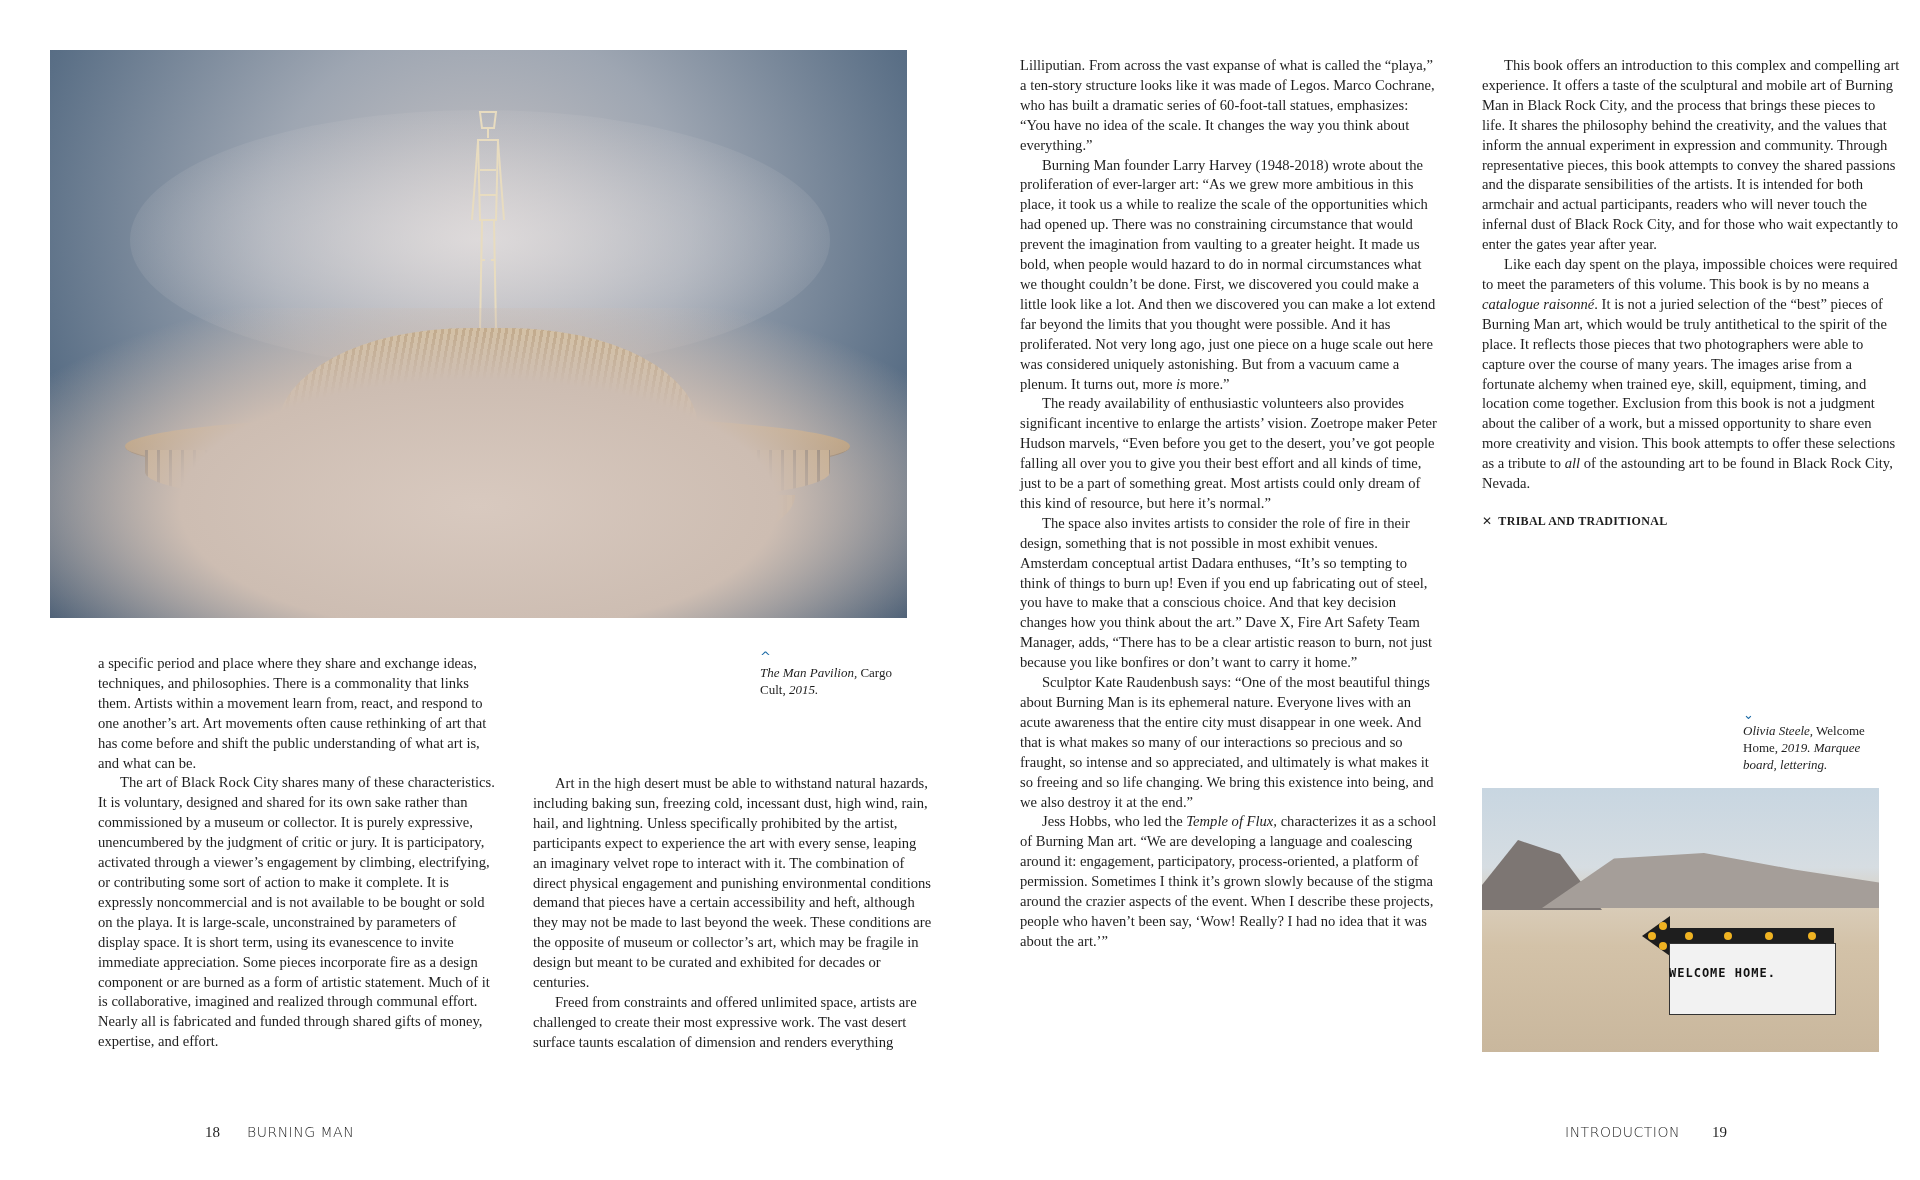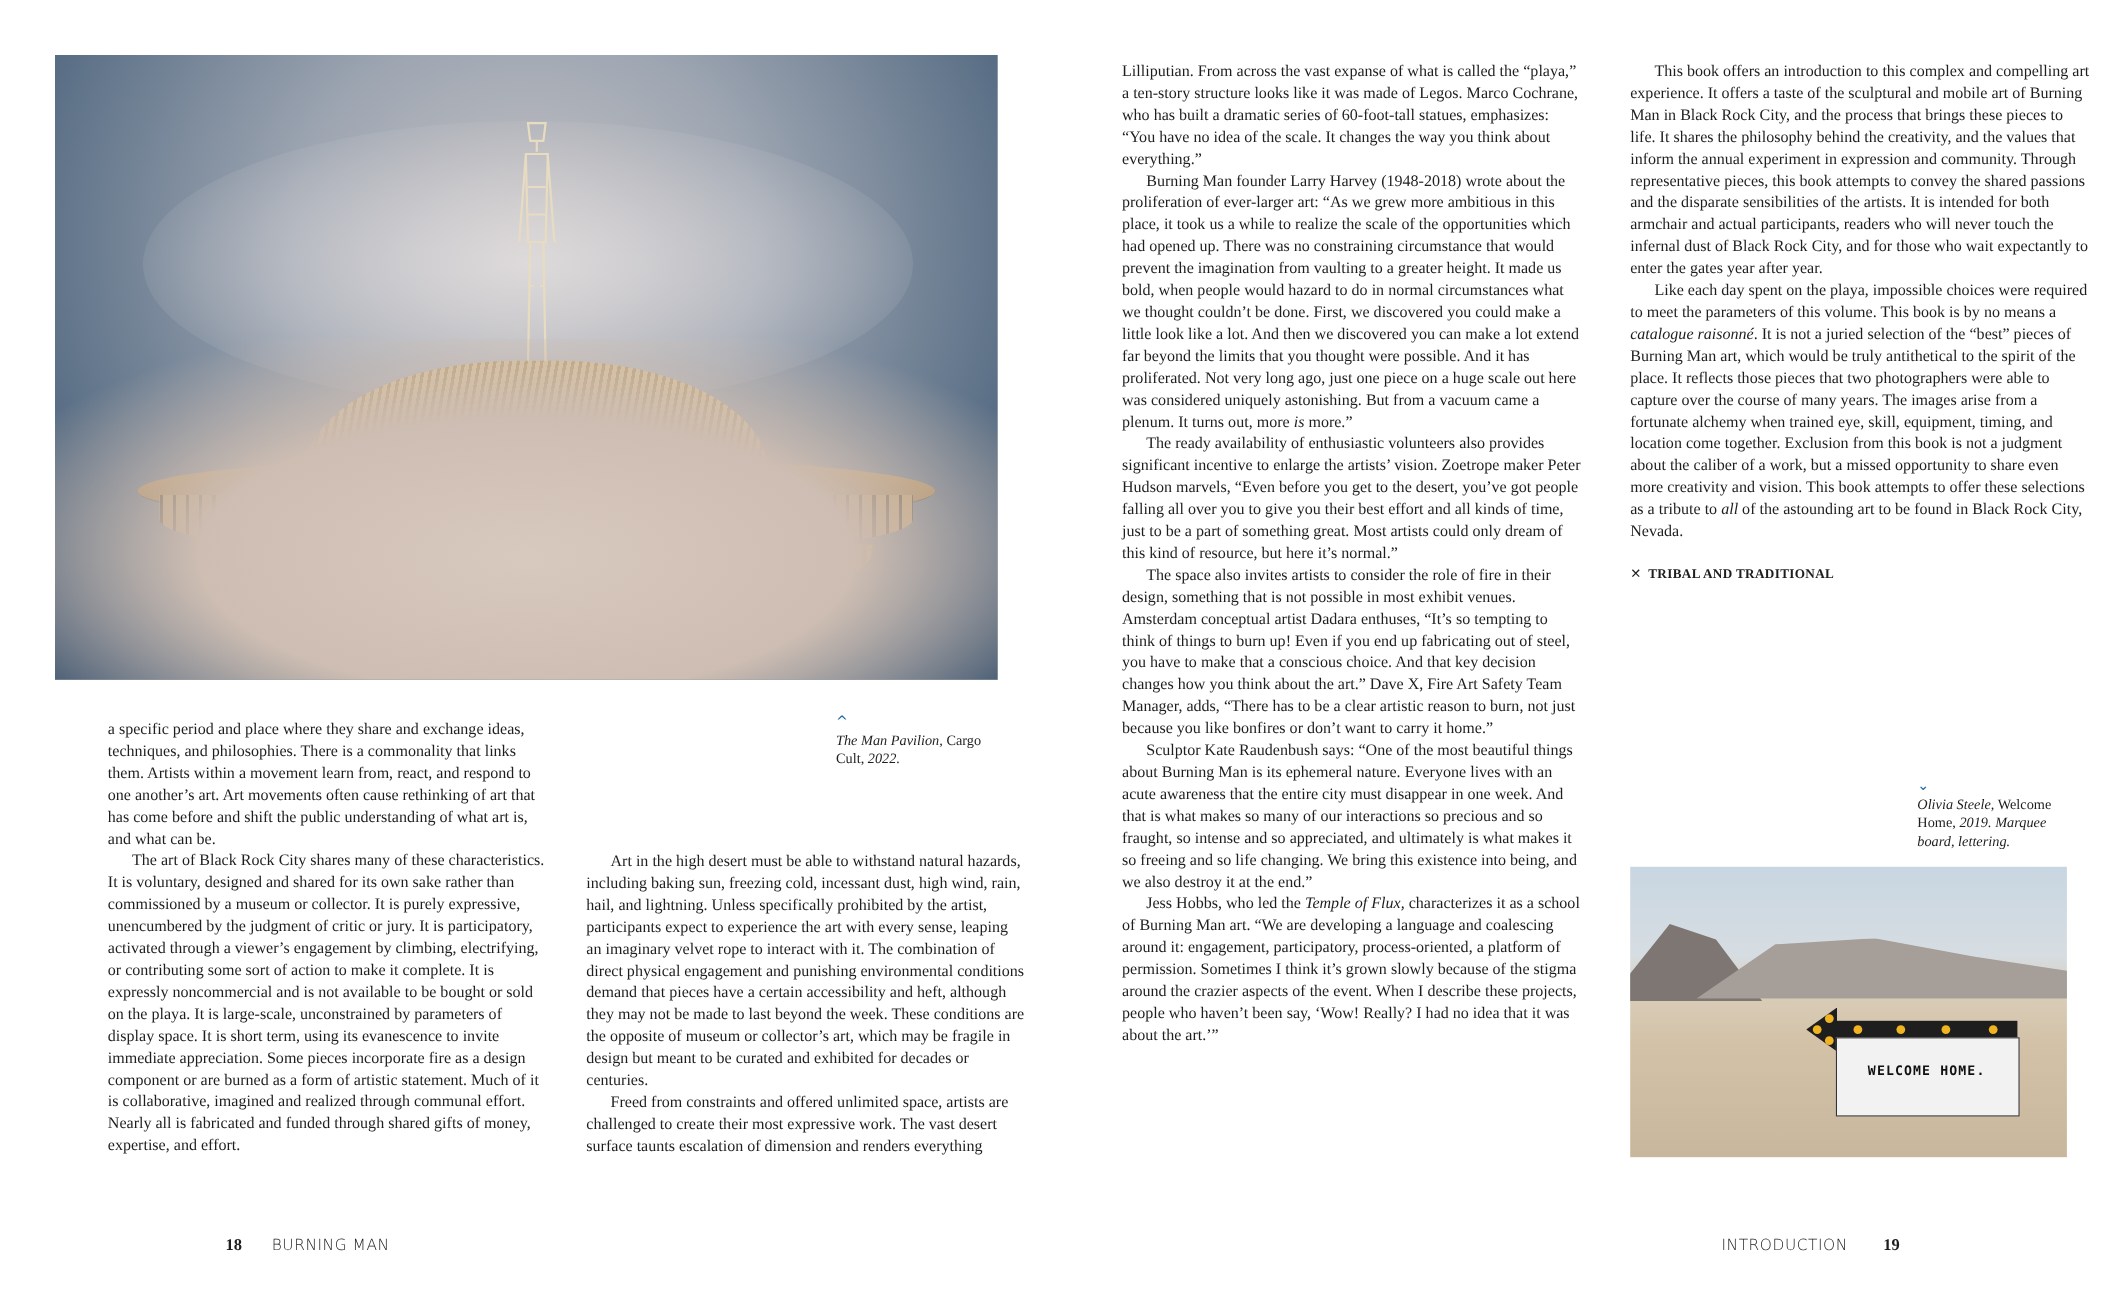--- a/index.html
+++ b/index.html
@@ -83,26 +83,26 @@
   }
   .sign-bar {
     position:absolute; left:187px; top:140px; width:165px; height:16px; background:#1e1e1e;
   }
   .sign-arrow {
     position:absolute; left:160px; top:128px; width:28px; height:40px; background:#1e1e1e;
     clip-path: polygon(100% 0, 100% 100%, 0 50%);
   }
   .bulb { position:absolute; width:8px; height:8px; border-radius:50%; background:#f0b322; }
   .sign-text {
-    position:absolute; left:187px; top:178px; width:165px; text-align:center;
+    position:absolute; left:187px; top:178px; width:165px; 
     font-family:"DejaVu Sans Mono", monospace; font-weight:bold; font-size:12px; letter-spacing:1px; color:#111;
   }
 
   
-  .folio { position:absolute; top:1124px; font-size:15px;font-weight:bold; }
+  .folio { position:absolute; top:1124px; font-size:15px; }
   .running { position:absolute; top:1124px; font-family:"DejaVu Sans", sans-serif; font-size:14px; letter-spacing:0.5px; font-weight:300;text-align:center; }
 </style>
 </head>
 <body>
 
 <div class="page left-page">
 
   <div class="hero">
     <div class="cloud-top"></div>
     <svg class="man-figure" viewBox="0 0 36 225">
@@ -122,21 +122,21 @@
     </svg>
     <div class="ufo-dome"></div>
     <div class="ufo-ring"></div>
     <div class="ufo-deck"></div>
     <div class="ufo-bottom"></div>
     <div class="cloud-low"></div>
   </div>
 
   <div class="caption1">
     <span class="caption-arrow">^</span>
-    <i>The Man Pavilion,</i><span> Cargo Cult, </span><i>2022.</i>
+    <i>The Man Pavilion,</i><span> Cargo Cult, </span><i>2015.</i>
   </div>
 
   <div class="text lcol1">
     <p class="noindent">a specific period and place where they share and exchange ideas, techniques, and philosophies. There is a commonality that links them. Artists within a movement learn from, react, and respond to one another’s art. Art movements often cause rethinking of art that has come before and shift the public understanding of what art is, and what can be.</p>
     <p>The art of Black Rock City shares many of these characteristics. It is voluntary, designed and shared for its own sake rather than commissioned by a museum or collector. It is purely expressive, unencumbered by the judgment of critic or jury. It is participatory, activated through a viewer’s engagement by climbing, electrifying, or contributing some sort of action to make it complete. It is expressly noncommercial and is not available to be bought or sold on the playa. It is large-scale, unconstrained by parameters of display space. It is short term, using its evanescence to invite immediate appreciation. Some pieces incorporate fire as a design component or are burned as a form of artistic statement. Much of it is collaborative, imagined and realized through communal effort. Nearly all is fabricated and funded through shared gifts of money, expertise, and effort.</p>
   </div>
 
   <div class="text lcol2">
     <p>Art in the high desert must be able to withstand natural hazards, including baking sun, freezing cold, incessant dust, high wind, rain, hail, and lightning. Unless specifically prohibited by the artist, participants expect to experience the art with every sense, leaping an imaginary velvet rope to interact with it. The combination of direct physical engagement and punishing environmental conditions demand that pieces have a certain accessibility and heft, although they may not be made to last beyond the week. These conditions are the opposite of museum or collector’s art, which may be fragile in design but meant to be curated and exhibited for decades or centuries.</p>
     <p>Freed from constraints and offered unlimited space, artists are challenged to create their most expressive work. The vast desert surface taunts escalation of dimension and renders everything</p>

